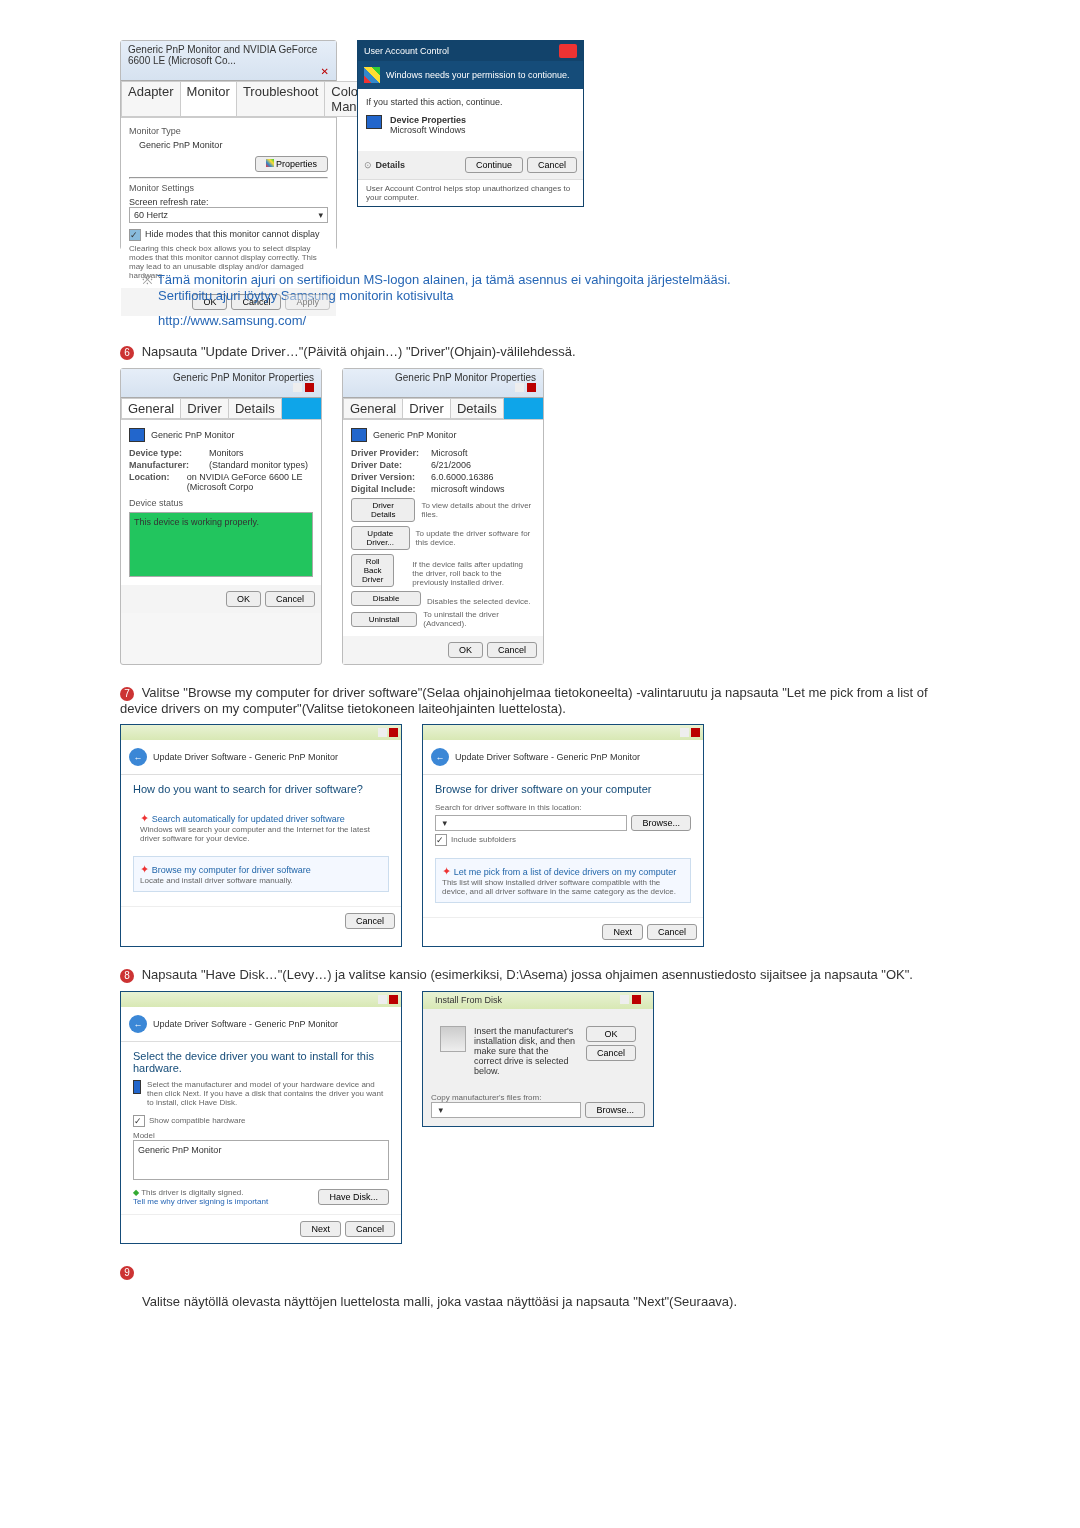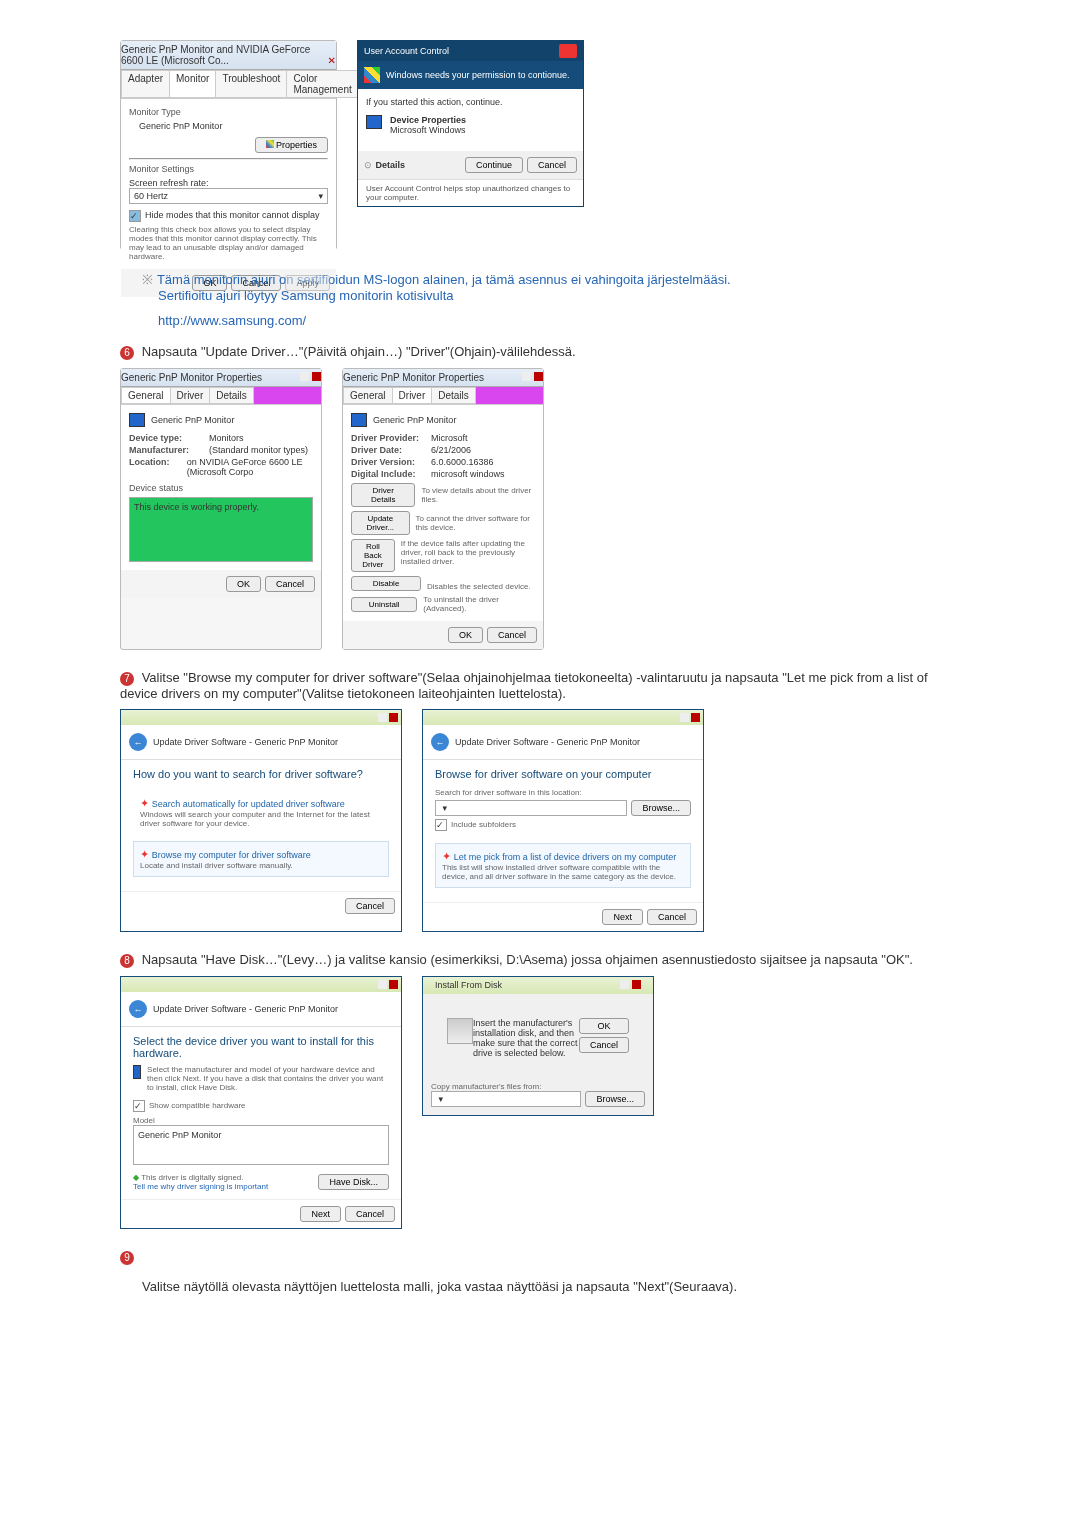--- a/index.html
+++ b/index.html
@@ -23,30 +23,31 @@
   border-radius: 3px;
 }
 .panel-props {
   width: 215px;
   background: #f6f6f6;
   font-size: 9px;
 }
 .panel-props .titlebar {
   background: linear-gradient(#e6eef8, #d6e2f0);
   font-size: 10px;
-  padding: 3px 0;
+  padding: 3px 7px;
   border-bottom: 1px solid #aaa;
   display: flex;
   justify-content: space-between;
   align-items: flex-end;
+  flex-direction: column;
 }
 .panel-props .tabs {
   display: flex;
-  font-size: 10px;
-  background: #d946ef;
+  font-size: 13px;
+  background: #0ea5e9;
   border-bottom: 1px solid #ccc;
 }
 .panel-props .tab {
   padding: 2px 6px;
   border: 1px solid #ccc;
   background: #f6f6f6;
   margin-right: -1px;
 }
 .panel-props .tab.active {
   background: #fff;
@@ -168,21 +169,21 @@
   background: #f0f0f0;
   border: 1px solid #154c79;
   font-size: 9px;
 }
 .install-title {
   background: linear-gradient(#e8f2d4, #d8e8b4);
   padding: 3px 12px;
   display: flex;
   justify-content: space-between;
 }
-.install-body { padding: 24px; display: flex; }
+.install-body { padding: 17px; display: flex; gap: 8px; }
 .disk-icon { width: 24px; height: 24px; background: linear-gradient(#ccc, #eee); border: 1px solid #aaa; }
 .list-box { border: 1px solid #aaa; background: #fff; height: 30px; padding: 4px; font-size: 9px; }
 .tinybox { width: 9px; height: 9px; background: #b00; display: inline-block; }
 .tinybox.min { background: #eee; }
 .top-group { height: 210px; }
 </style>
 </head>
 <body>
 
 <div class="row top-group">
@@ -329,23 +330,23 @@
           <span class="lbl">Digital Include:</span>
           <span>microsoft windows</span>
         </div>
       <div id="driver-btns">
           <div style="display: flex; gap: 6px; align-items: center; margin-top: 4px;">
             <button class="winbtn" style="width:70px;font-size:8px">Driver Details</button>
             <span class="small">To view details about the driver files.</span>
           </div>
           <div style="display: flex; gap: 6px; align-items: center; margin-top: 4px;">
             <button class="winbtn" style="width:70px;font-size:8px">Update Driver...</button>
-            <span class="small">To cannot the driver software for this device.</span>
+            <span class="small">To update the driver software for this device.</span>
           </div>
-          <div style="display: flex; gap: 6px; align-items: flex-start; margin-top: 4px;">
+          <div style="display: flex; gap: 18px; align-items: flex-end; margin-top: 4px;">
             <button class="winbtn" style="width:70px;font-size:8px">Roll Back Driver</button>
             <span class="small">If the device fails after updating the driver, roll back to the previously installed driver.</span>
           </div>
           <div style="display: flex; gap: 6px; align-items: flex-end; margin-top: 4px;">
             <button class="winbtn" style="width:70px;font-size:8px">Disable</button>
             <span class="small">Disables the selected device.</span>
           </div>
           <div style="display: flex; gap: 6px; align-items: center; margin-top: 4px;">
             <button class="winbtn" style="width:70px;font-size:8px">Uninstall</button>
             <span class="small">To uninstall the driver (Advanced).</span>

